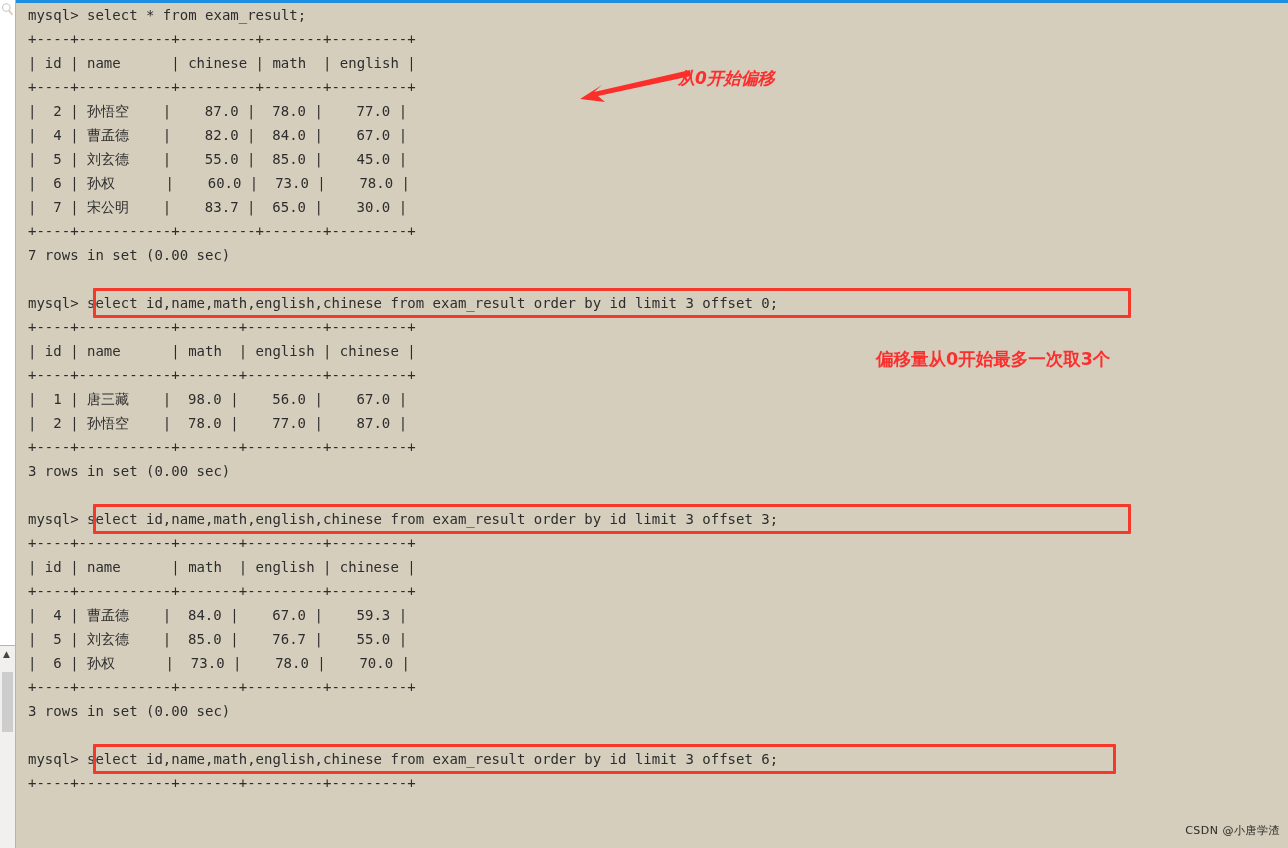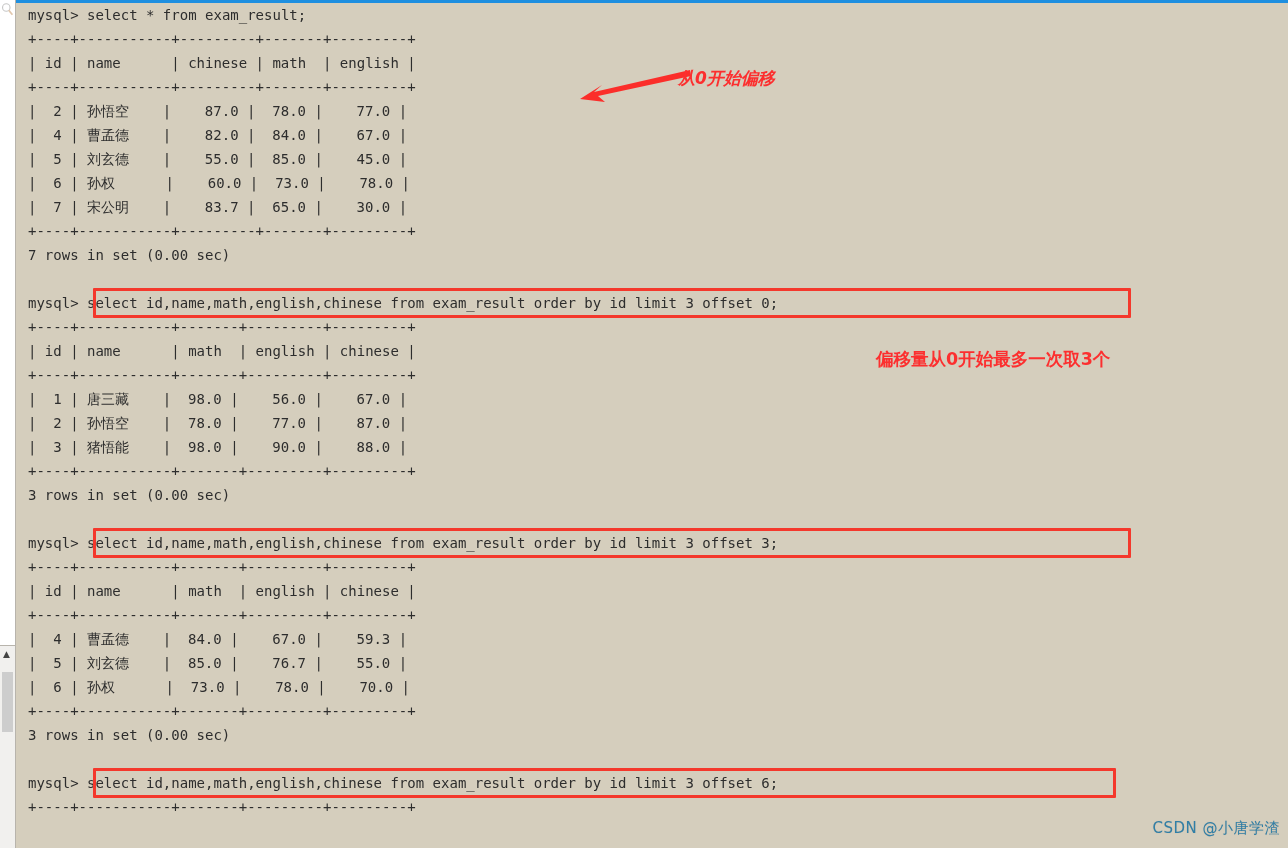--- a/index.html
+++ b/index.html
@@ -133,24 +133,24 @@
     top: 66px;
     width: 120px;
     height: 45px;
   }
 
   
   .watermark {
     position: absolute;
     right: 8px;
     bottom: 10px;
-    color: #0369a1;
+    color: #000000;
     opacity: .78;
     font-family: "DejaVu Sans", sans-serif;
-    font-size: 15px;
+    font-size: 11px;
     letter-spacing: .5px;
     text-shadow: 0 0 1px rgba(120,115,105,.4);
   }
 </style>
 </head>
 <body>
 
 <div id="screen">
 
   <div class="left-gutter">
@@ -177,21 +177,20 @@
         <div class="line"><span class="txt">|  7 | 宋公明    |    83.7 |  65.0 |    30.0 |</span></div>
         <div class="line"><span class="txt">+----+-----------+---------+-------+---------+</span></div>
         <div class="line"><span class="txt">7 rows in set (0.00 sec)</span></div>
         <div class="line blank"><span class="txt"> </span></div>
         <div class="line cmdline"><span class="txt">mysql&gt; </span><span class="txt">select id,name,math,english,chinese from exam_result order by id limit 3 offset 0;</span><div class="cmdbox" style="left: 77px; width: 1038px;"></div></div>
         <div class="line"><span class="txt">+----+-----------+-------+---------+---------+</span></div>
         <div class="line"><span class="txt">| id | name      | math  | english | chinese |</span></div>
         <div class="line"><span class="txt">+----+-----------+-------+---------+---------+</span></div>
         <div class="line"><span class="txt">|  1 | 唐三藏    |  98.0 |    56.0 |    67.0 |</span></div>
         <div class="line"><span class="txt">|  2 | 孙悟空    |  78.0 |    77.0 |    87.0 |</span></div>
-        <div class="line"><span class="txt">|  3 | 猪悟能    |  98.0 |    90.0 |    88.0 |</span></div>
         <div class="line"><span class="txt">+----+-----------+-------+---------+---------+</span></div>
         <div class="line"><span class="txt">3 rows in set (0.00 sec)</span></div>
         <div class="line blank"><span class="txt"> </span></div>
         <div class="line cmdline"><span class="txt">mysql&gt; </span><span class="txt">select id,name,math,english,chinese from exam_result order by id limit 3 offset 3;</span><div class="cmdbox" style="left: 77px; width: 1038px;"></div></div>
         <div class="line"><span class="txt">+----+-----------+-------+---------+---------+</span></div>
         <div class="line"><span class="txt">| id | name      | math  | english | chinese |</span></div>
         <div class="line"><span class="txt">+----+-----------+-------+---------+---------+</span></div>
         <div class="line"><span class="txt">|  4 | 曹孟德    |  84.0 |    67.0 |    59.3 |</span></div>
         <div class="line"><span class="txt">|  5 | 刘玄德    |  85.0 |    76.7 |    55.0 |</span></div>
         <div class="line"><span class="txt">|  6 | 孙权      |  73.0 |    78.0 |    70.0 |</span></div>

